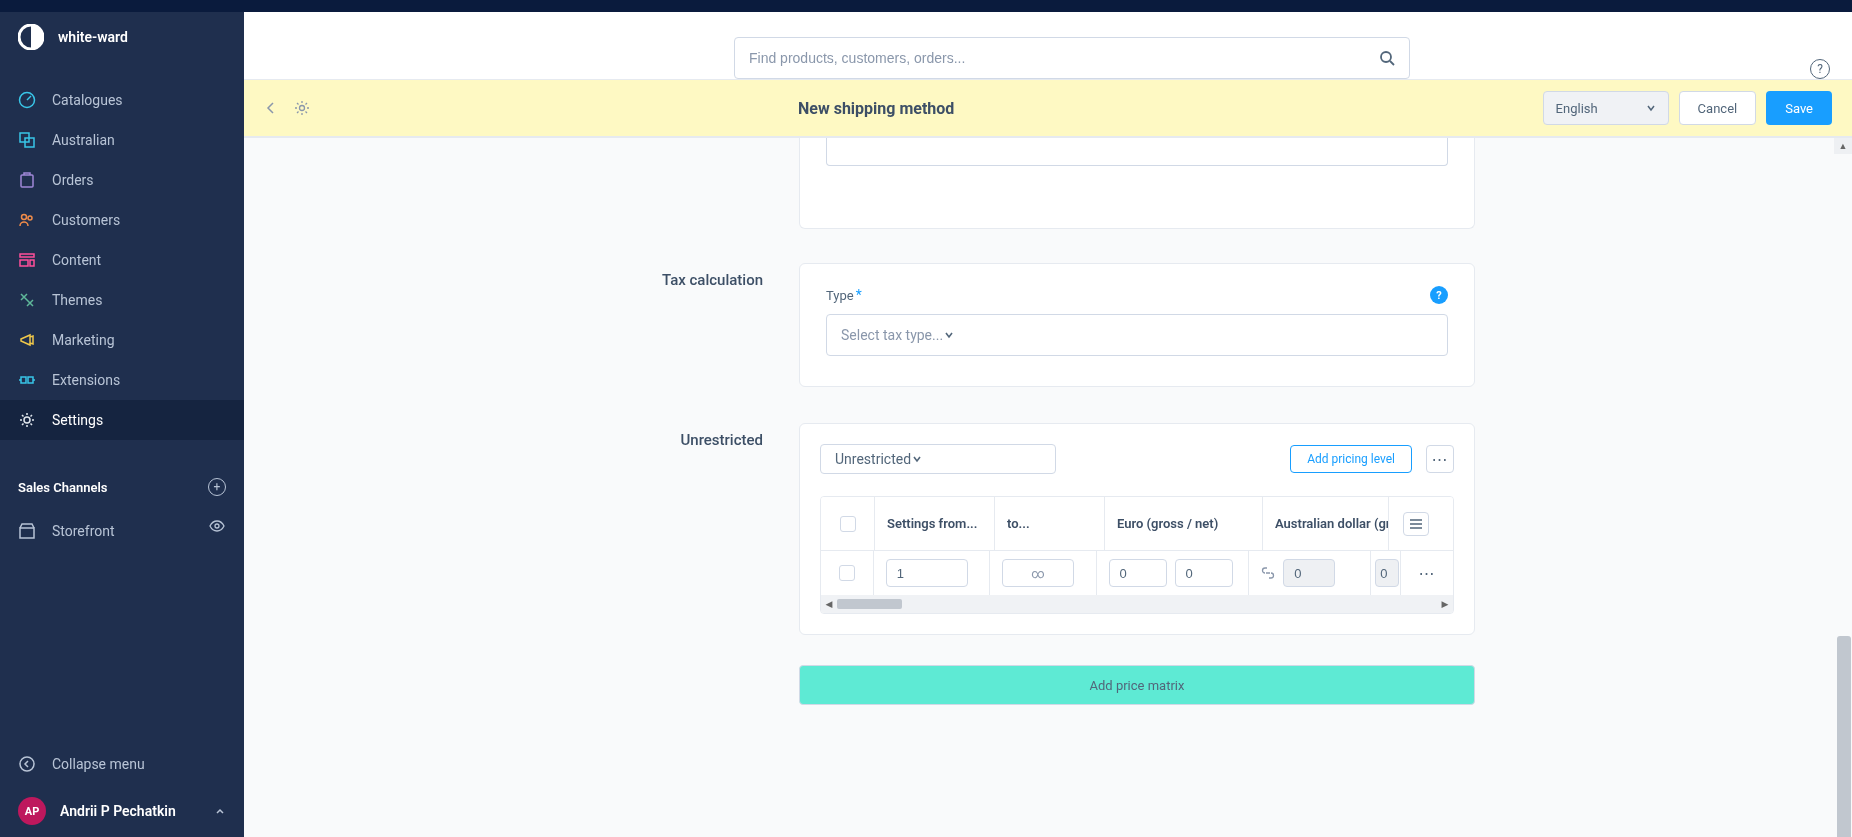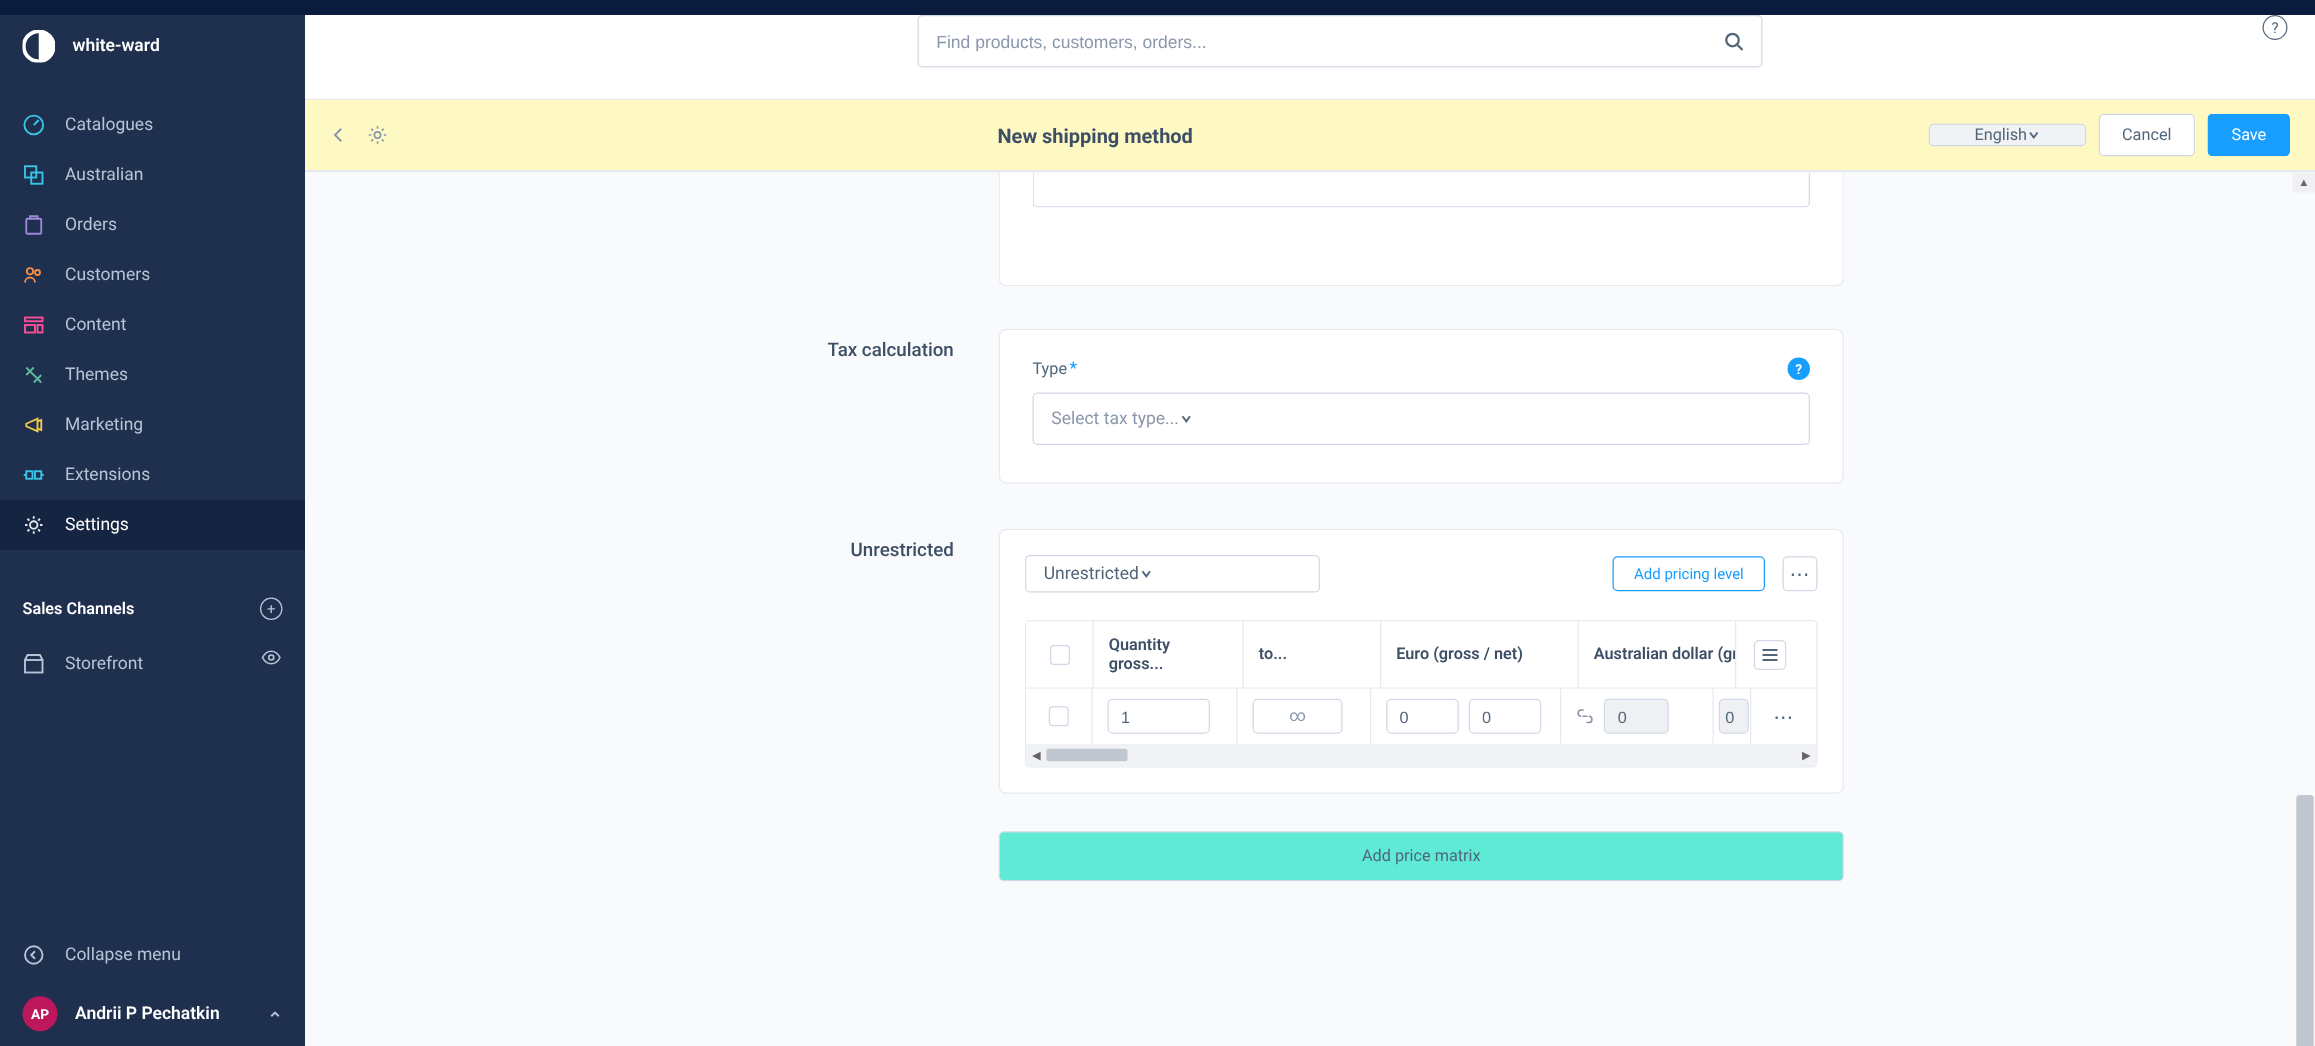--- a/index.html
+++ b/index.html
@@ -23,32 +23,32 @@
 .storefront-item { display: flex; align-items: center; justify-content: space-between; padding: 10px 18px; color: #b8c4d6; cursor: pointer; }
 .storefront-left { display: flex; align-items: center; gap: 16px; margin-top: 10px; }
 .eye-icon { width: 18px; height: 18px; }
 .sidebar-spacer { flex: 1; }
 .collapse-menu { display: flex; align-items: center; gap: 16px; padding: 12px 18px; color: #b8c4d6; cursor: pointer; }
 .user-row { display: flex; align-items: center; gap: 14px; padding: 12px 18px; color: #fff; font-weight: 600; position: relative; }
 .avatar { width: 28px; height: 28px; border-radius: 50%; background: #be185d; color: #fff; display: flex; align-items: center; justify-content: center; font-size: 11px; font-weight: 700; }
 .user-chev { position: absolute; right: 18px; color: #b8c4d6; }
 
 .main { flex: 1; display: flex; flex-direction: column; background: #fff; position: relative; }
-.searchbar-wrap { height: 68px; display: flex; align-items: flex-start; justify-content: center; border-bottom: 1px solid #e6eaf0; background: #fff; position: relative; padding-left: 48px; }
+.searchbar-wrap { height: 68px; display: flex; align-items: flex-end; justify-content: center; border-bottom: 1px solid #e6eaf0; background: #fff; position: relative; padding-left: 48px; }
 .searchbar { width: 676px; height: 42px; border: 1px solid #d1d9e6; border-radius: 4px; display: flex; align-items: center; padding: 0 14px; color: #8a97ab; position: relative; }
 .searchbar input { border: none; outline: none; flex: 1; font-size: 14px; color: #52667a; }
 .searchbar input::placeholder { color: #8a97ab; }
 .search-icon-right { position: absolute; right: 14px; color: #52667a; }
 .help-icon { position: absolute; right: 22px; width: 20px; height: 20px; border: 1.5px solid #52667a; border-radius: 50%; display: flex; align-items: center; justify-content: center; font-size: 12px; color: #52667a; cursor: pointer; }
 .pagehead { height: 58px; border-bottom: 2px solid #e6eaf0; display: flex; align-items: center; padding: 0 20px; position: relative; background: #fef9c3; }
 .pagehead-left { display: flex; align-items: center; gap: 16px; color: #8a97ab; }
 .back-chev, .gear-small { cursor: pointer; }
 .pagehead-title { position: absolute; left: 554px; font-weight: 700; color: #3d4f66; font-size: 16px; }
 .pagehead-actions { position: absolute; right: 20px; display: flex; align-items: center; gap: 10px; }
-.lang-select { width: 126px; height: 18px; background: #f0f2f5; border: 1px solid #d1d9e6; border-radius: 4px; display: flex; align-items: center; justify-content: center; padding: 0 12px; color: #52667a; cursor: pointer; font-size: 13px; }
+.lang-select { width: 126px; height: 34px; background: #f0f2f5; border: 1px solid #d1d9e6; border-radius: 4px; display: flex; align-items: center; justify-content: space-between; padding: 0 12px; color: #52667a; cursor: pointer; font-size: 13px; }
 .btn { height: 34px; border-radius: 4px; padding: 0 18px; display: flex; align-items: center; justify-content: center; cursor: pointer; font-size: 13px; border: 1px solid transparent; }
 .btn-secondary { background: #fff; border: 1px solid #d1d9e6; color: #52667a; }
 .btn-primary { background: #189eff; color: #fff; }
 
 .content { flex: 1; overflow: hidden; position: relative; background: #f9fafb; }
 .content-scroll { position: absolute; inset: 0; padding-bottom: 40px; }
 .vscroll-arrow { position: absolute; right: 0; top: 0; width: 18px; height: 16px; background: #eef0f3; color: #666; display: flex; align-items: center; justify-content: center; font-size: 9px; }
 .vscroll-thumb { position: absolute; right: 1px; top: 498px; width: 14px; height: 205px; background: #c1c7cf; border-radius: 3px; }
 .form-row { display: flex; padding: 0 0 0 0; }
 .form-label-col { width: 555px; text-align: right; padding-right: 36px; padding-top: 8px; color: #3d4f66; font-weight: 500; font-size: 15px; }
@@ -347,21 +347,21 @@
                     <span>Add pricing level</span>
                   </div>
                 <div class="more-btn">⋯</div>
               </div>
 
               <div class="price-table">
                 <div class="pt-head">
                   <div class="pt-cell pt-check">
                       <span class="checkbox"></span>
                     </div>
-                  <div class="pt-cell pt-qty">Quantity gross...</div>
+                  <div class="pt-cell pt-qty">Settings from...</div>
                   <div class="pt-cell pt-to">to...</div>
                   <div class="pt-cell pt-euro">Euro (gross / net)</div>
                   <div class="pt-cell pt-aud">Australian dollar (gro</div>
                   <div class="pt-cell pt-burger">
                     <span class="burger-box">
                         <svg width="14" height="12" viewBox="0 0 14 12">
                           <path d="M1 2 H13 M1 6 H13 M1 10 H13" stroke="#52667a" stroke-width="1.5"></path>
                         </svg>
                       </span>
                   </div>

